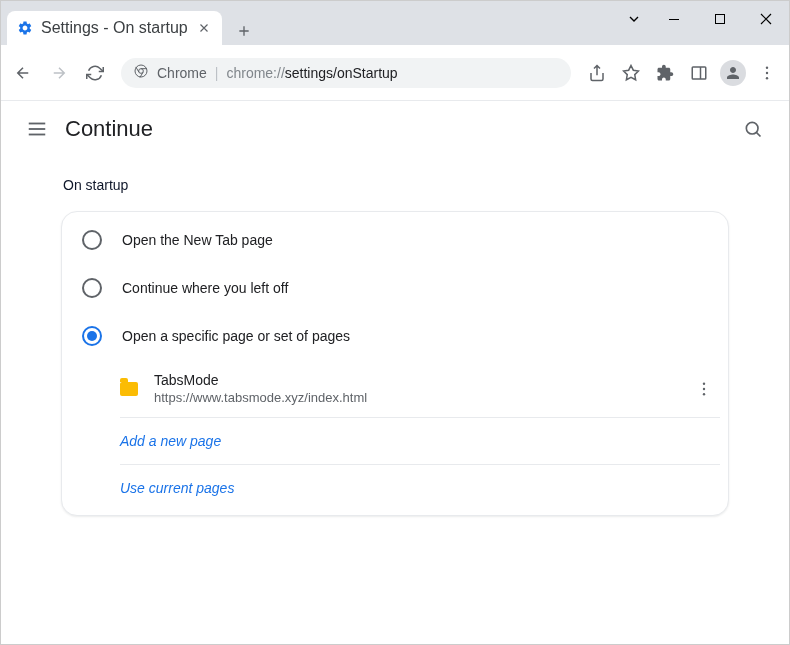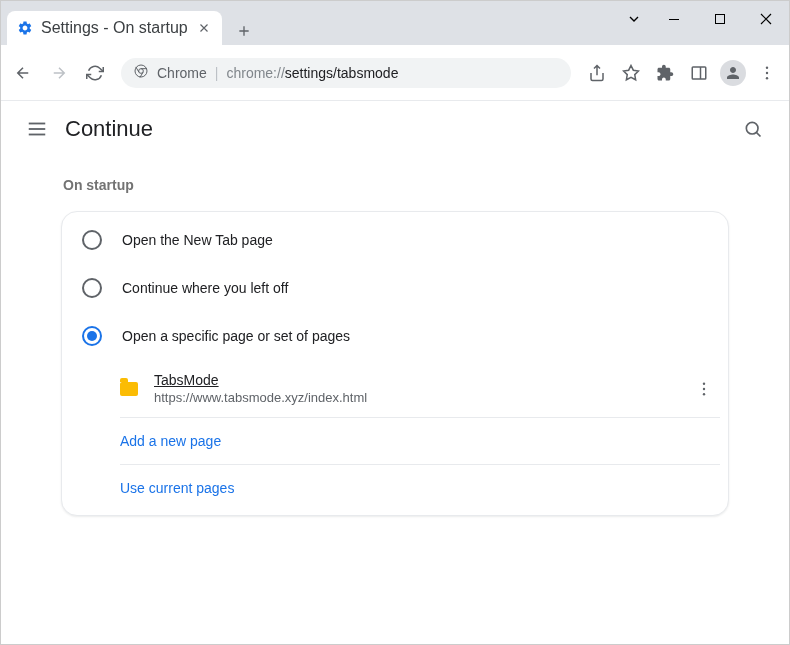--- a/index.html
+++ b/index.html
@@ -30,36 +30,36 @@
 .tool-icon { width: 32px; height: 32px; border-radius: 50%; display: flex; align-items: center; justify-content: center; color: #5f6368; cursor: pointer; }
 .avatar { width: 26px; height: 26px; border-radius: 50%; background: #dadce0; display: flex; align-items: center; justify-content: center; }
 
 .content { height: calc(100% - 82px); background: #fff; position: relative; }
 .app-header { height: 56px; display: flex; align-items: center; padding: 0 16px; }
 .hamburger { width: 40px; height: 40px; display: flex; align-items: center; justify-content: center; color: #5f6368; cursor: pointer; margin-right: 8px; }
 .app-title { font-size: 22px; color: #202124; font-weight: 400; }
 .search-btn { margin-left: auto; width: 40px; height: 40px; display: flex; align-items: center; justify-content: center; color: #5f6368; cursor: pointer; }
 
 .page-body { padding: 0 60px; }
-.section-title { font-size: 14px; color: #737373; margin: 20px 0 18px 2px; font-weight: 700; }
+.section-title { font-size: 14px; color: #0f172a; margin: 20px 0 18px 2px; font-weight: 400; }
 .card { background: #fff; border: 1px solid #e8eaed; border-radius: 16px; box-shadow: 0 1px 2px rgba(60,64,67,.1); padding: 4px 0; }
 .radio-row { display: flex; align-items: center; padding: 14px 20px; cursor: pointer; gap: 20px; }
 .radio { width: 20px; height: 20px; border: 2px solid #5f6368; border-radius: 50%; display: flex; align-items: center; justify-content: center; flex-shrink: 0; }
 .radio.selected { border-color: #1a73e8; }
 .radio.selected::after { content: ''; width: 10px; height: 10px; background: #1a73e8; border-radius: 50%; }
 .radio-label { font-size: 14px; color: #202124; }
 .sub-section { margin-left: 58px; margin-right: 8px; }
 .page-entry { display: flex; align-items: center; padding: 12px 0; border-bottom: 1px solid #e8eaed; gap: 16px; }
 .page-favicon { width: 18px; height: 14px; background: #fbbc04; border-radius: 2px; position: relative; flex-shrink: 0; }
 .page-favicon::before { content: ''; position: absolute; top: -4px; left: 0; width: 8px; height: 4px; background: #fbbc04; border-radius: 2px 2px 0 0; }
 .page-info { flex: 1; }
-.page-name { font-size: 14px; color: #202124; margin-bottom: 2px; text-decoration: underline; }
+.page-name { font-size: 14px; color: #202124; margin-bottom: 2px; }
 .page-url { font-size: 13px; color: #5f6368; }
 .more-btn { width: 32px; height: 32px; display: flex; align-items: center; justify-content: center; color: #5f6368; cursor: pointer; border-radius: 50%; }
-.link-row { padding: 14px 0; border-bottom: 1px solid #e8eaed; }
+.link-row { padding: 14px 0; border-bottom: 1px solid #e8eaed; font-style: italic; }
 .link-row:last-child { border-bottom: none; }
 .link-text { font-size: 14px; color: #1a73e8; cursor: pointer; font-weight: 500; }
 
 .watermark { position: absolute; top: 50%; left: 50%; transform: translate(-50%, -50%); font-size: 120px; font-weight: 900; color: rgba(200, 200, 200, 0.12); font-style: italic; letter-spacing: -6px; pointer-events: none; white-space: nowrap; z-index: 0; }
 .watermark .dot { color: rgba(255, 120, 0, 0.15); }
 .card, .app-header, .page-body { position: relative; z-index: 1; }
 </style>
 </head>
 <body>
 
@@ -130,21 +130,21 @@
       <svg viewBox="0 0 24 24" width="16" height="16" fill="currentColor">
           <circle cx="12" cy="12" r="9" fill="none" stroke="currentColor" stroke-width="1.5"></circle>
           <circle cx="12" cy="12" r="3.5" fill="none" stroke="currentColor" stroke-width="1.5"></circle>
           <path d="M12 8.5h9M8.9 13.8L4.2 5.9M15.1 13.8l-4.7 7.9" stroke="currentColor" stroke-width="1.5" fill="none"></path>
         </svg>
     </span>
     <div class="url-text">
       <span class="url-prefix">Chrome</span>
       <span class="url-sep">|</span>
       <span class="url-dim">chrome://</span>
-        <span>settings/tabsmode</span>
+        <span>settings/onStartup</span>
     </div>
   </div>
   <div class="toolbar-right">
     <div class="tool-icon">
       <svg viewBox="0 0 24 24" width="18" height="18" stroke="currentColor" stroke-width="2" fill="none">
           <path d="M4 12v8a2 2 0 002 2h12a2 2 0 002-2v-8M16 6l-4-4-4 4M12 2v13"></path>
         </svg>
     </div>
     <div class="tool-icon">
       <svg viewBox="0 0 24 24" width="18" height="18" stroke="currentColor" stroke-width="2" fill="none">

